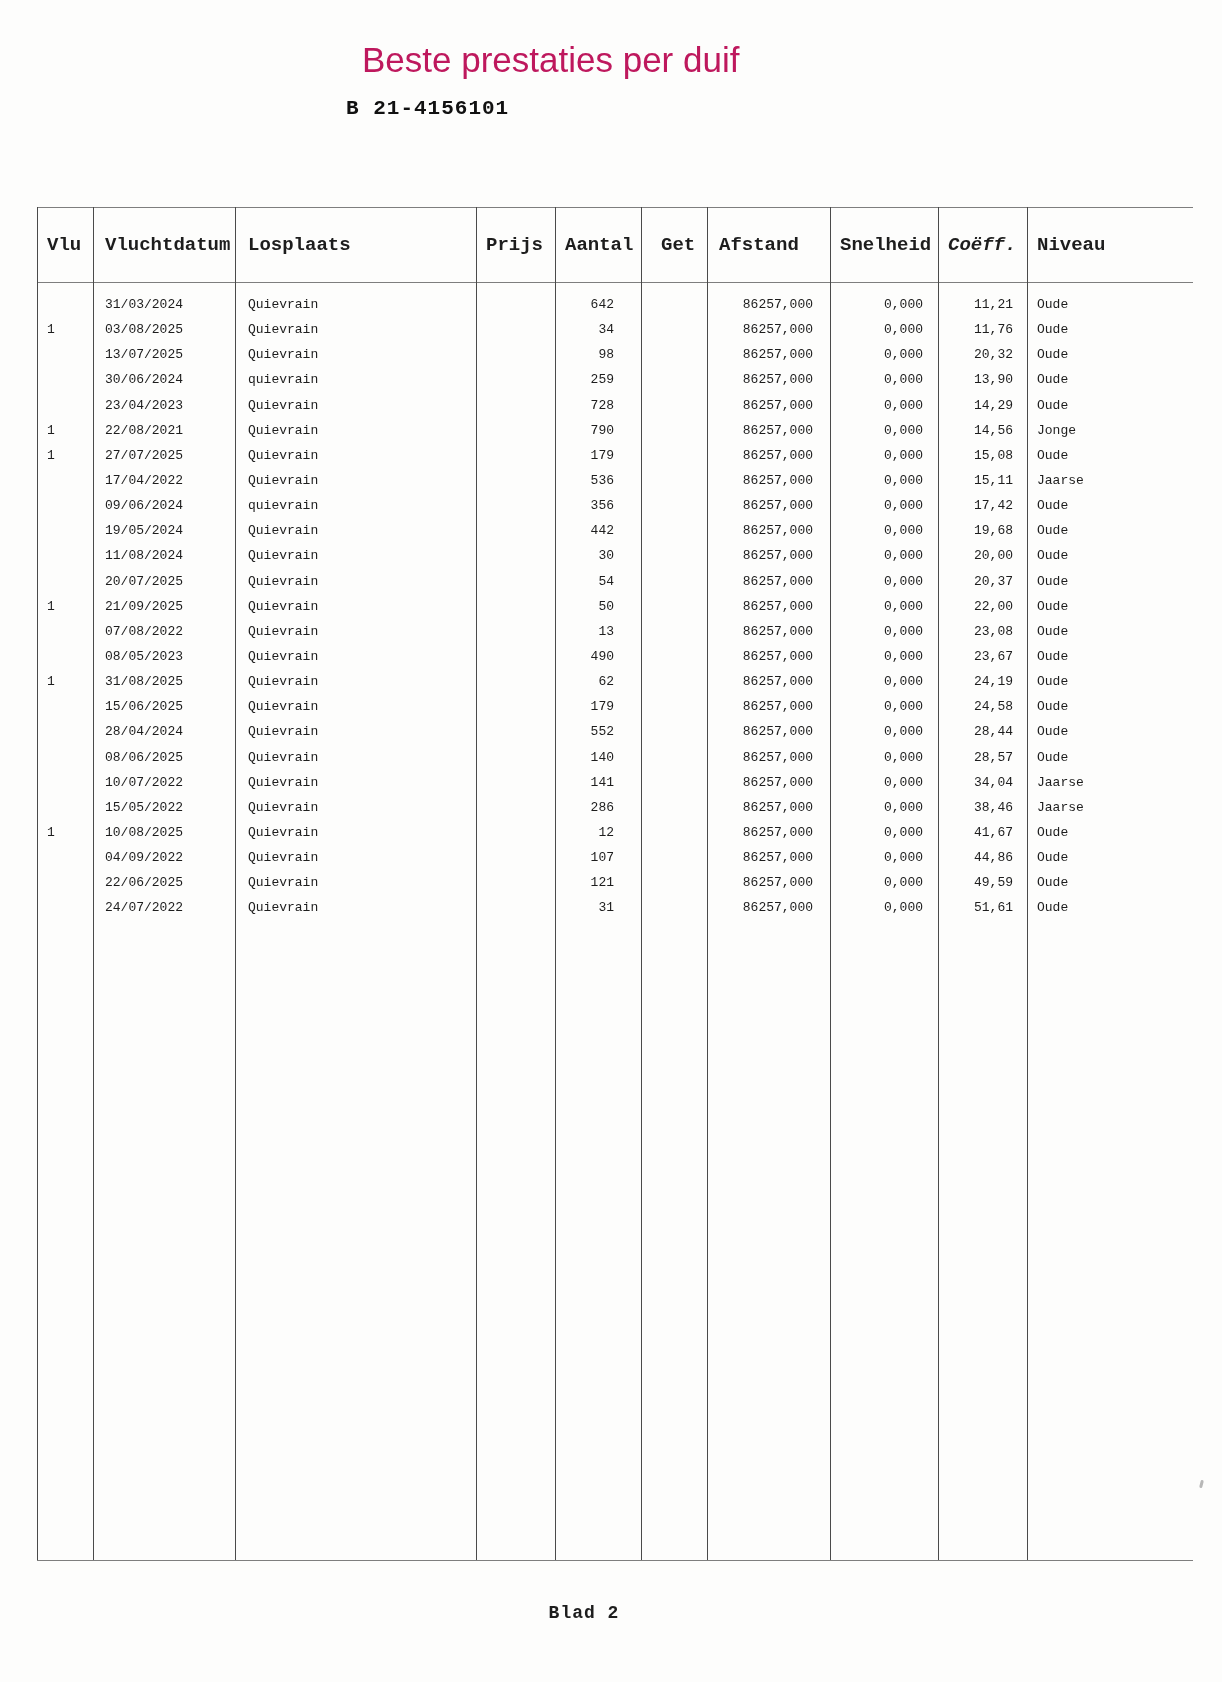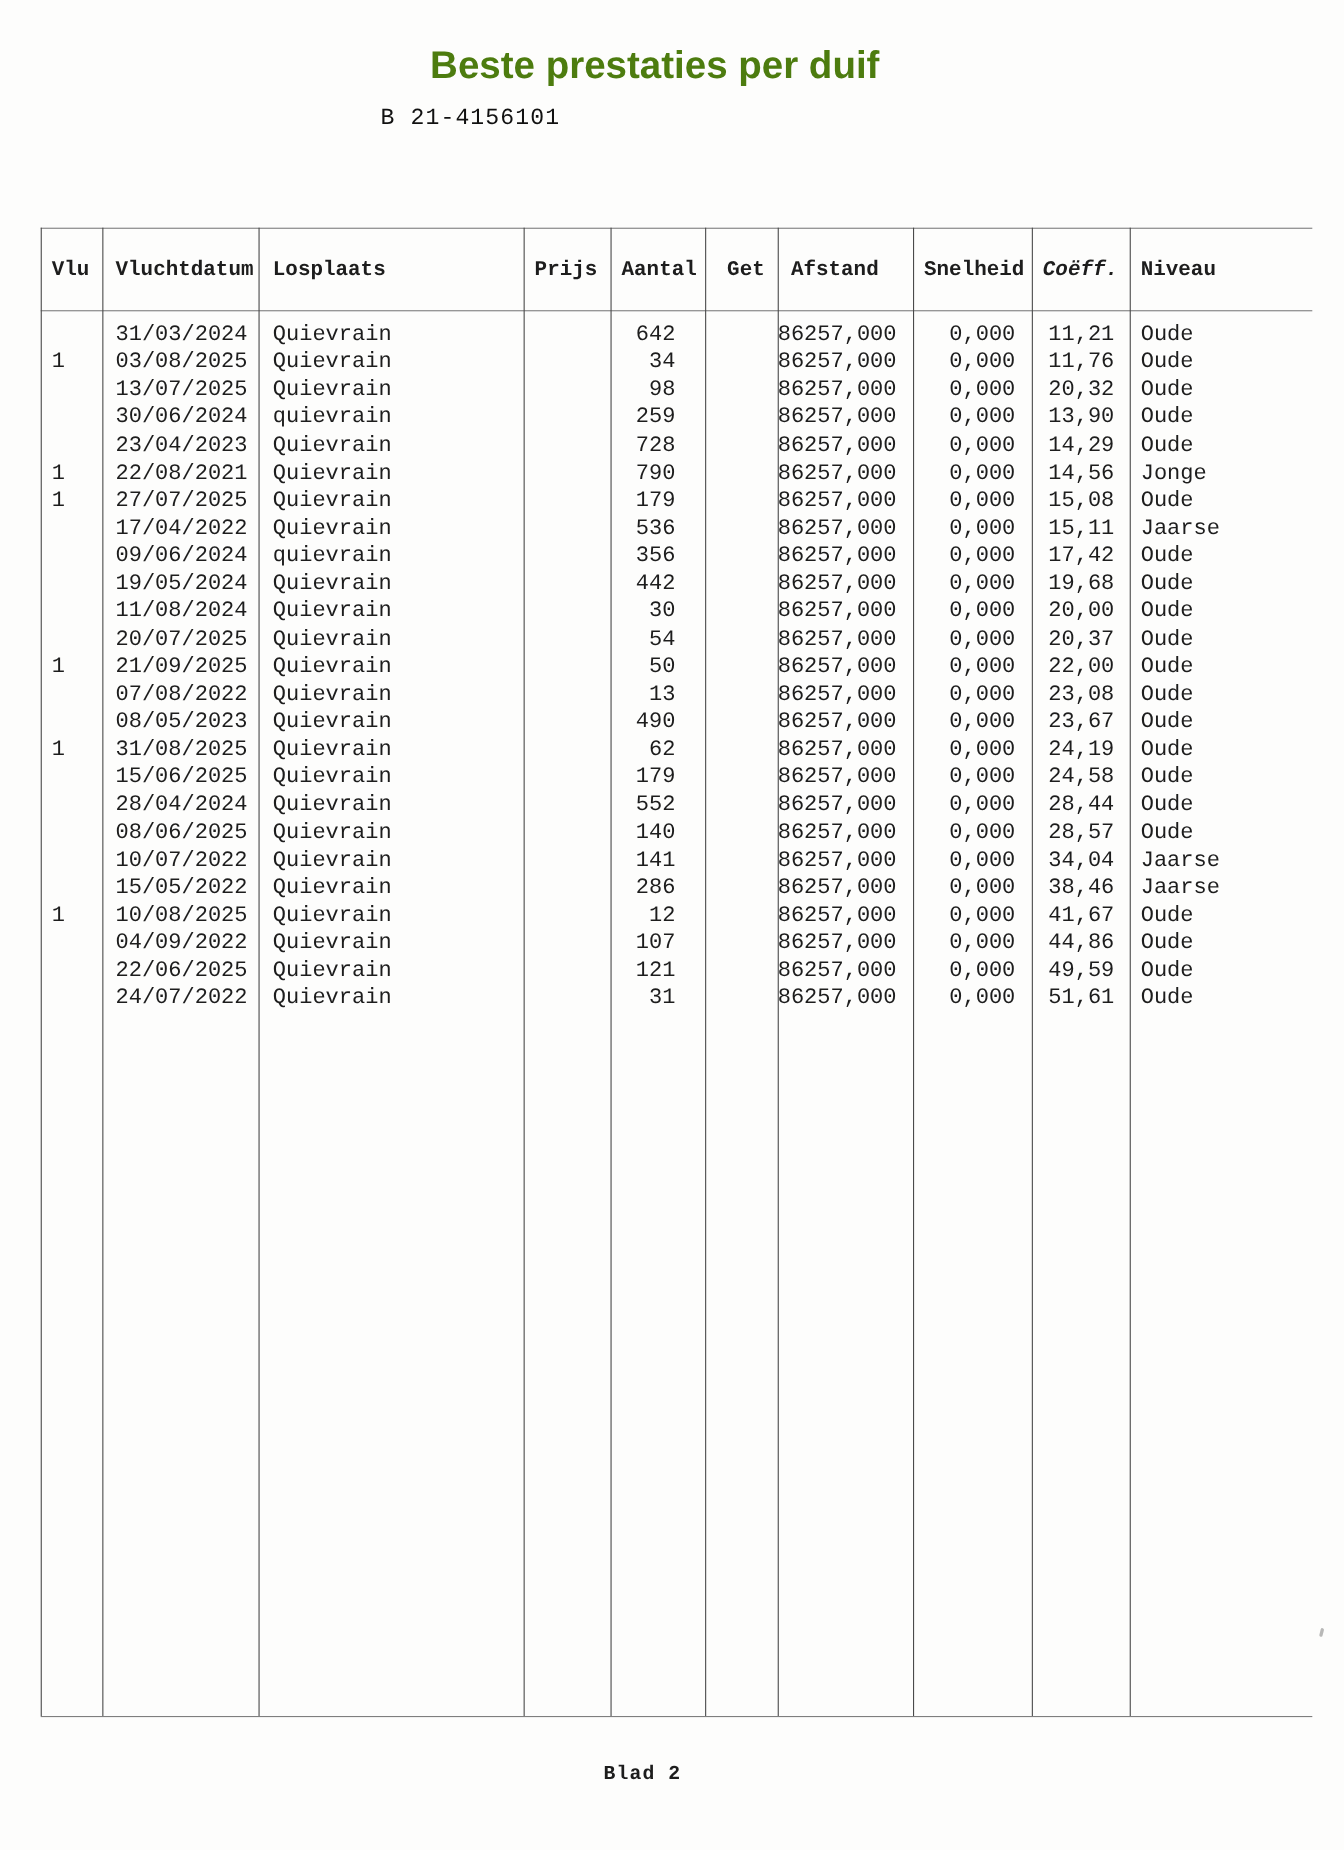--- a/index.html
+++ b/index.html
@@ -10,37 +10,37 @@
     font-family:"Liberation Mono",monospace;
     color:#1d1d1d;
     overflow:hidden;
   }
   
   .sender{position:absolute;left:42px;top:28px;font-size:17px;line-height:24.4px;white-space:pre;}
   .sender .line{display:block;}
   .sender .indent{padding-left:53px;}
   
   .title{
-    position:absolute;left:391px;top:40px;margin:0;
+    position:absolute;left:362px;top:40px;margin:0;
     font-family:"Liberation Sans",sans-serif;
-    font-weight:bold;font-size:35px;letter-spacing:0px;color:#4d7c0f;
+    font-weight:normal;font-size:35px;letter-spacing:0px;color:#be185d;
   }
   
-  .ring{position:absolute;left:346px;top:97px;font-size:21px;font-weight:normal;letter-spacing:1px;color:#111;}
+  .ring{position:absolute;left:346px;top:97px;font-size:21px;font-weight:bold;letter-spacing:1px;color:#111;}
   
   .hline{position:absolute;left:37px;width:1156px;height:1px;background:#7e7e7e;}
   .vline{position:absolute;top:207px;width:1px;height:1353px;background:#4a4a4a;}
   
   .thead,.trow{
     position:relative;
     display:grid;
     grid-template-columns:56px 142px 241px 79px 86px 66px 123px 108px 89px 166px;
     width:1156px;
   }
-  .table-rows{position:absolute;left:37px;top:292px;width:1156px;font-size:20px;}
+  .table-rows{position:absolute;left:37px;top:292px;width:1156px;font-size:13px;}
   .trow{height:25.15px;line-height:25.15px;}
   .thead{
     position:absolute;left:37px;top:207px;height:75px;
     font-size:19px;font-weight:bold;align-items:center;
   }
   .cell{overflow:hidden;white-space:pre;}
   
   .trow .c0{padding-left:10px;}
   .trow .c1{padding-left:12px;}
   .trow .c2{padding-left:13px;}

